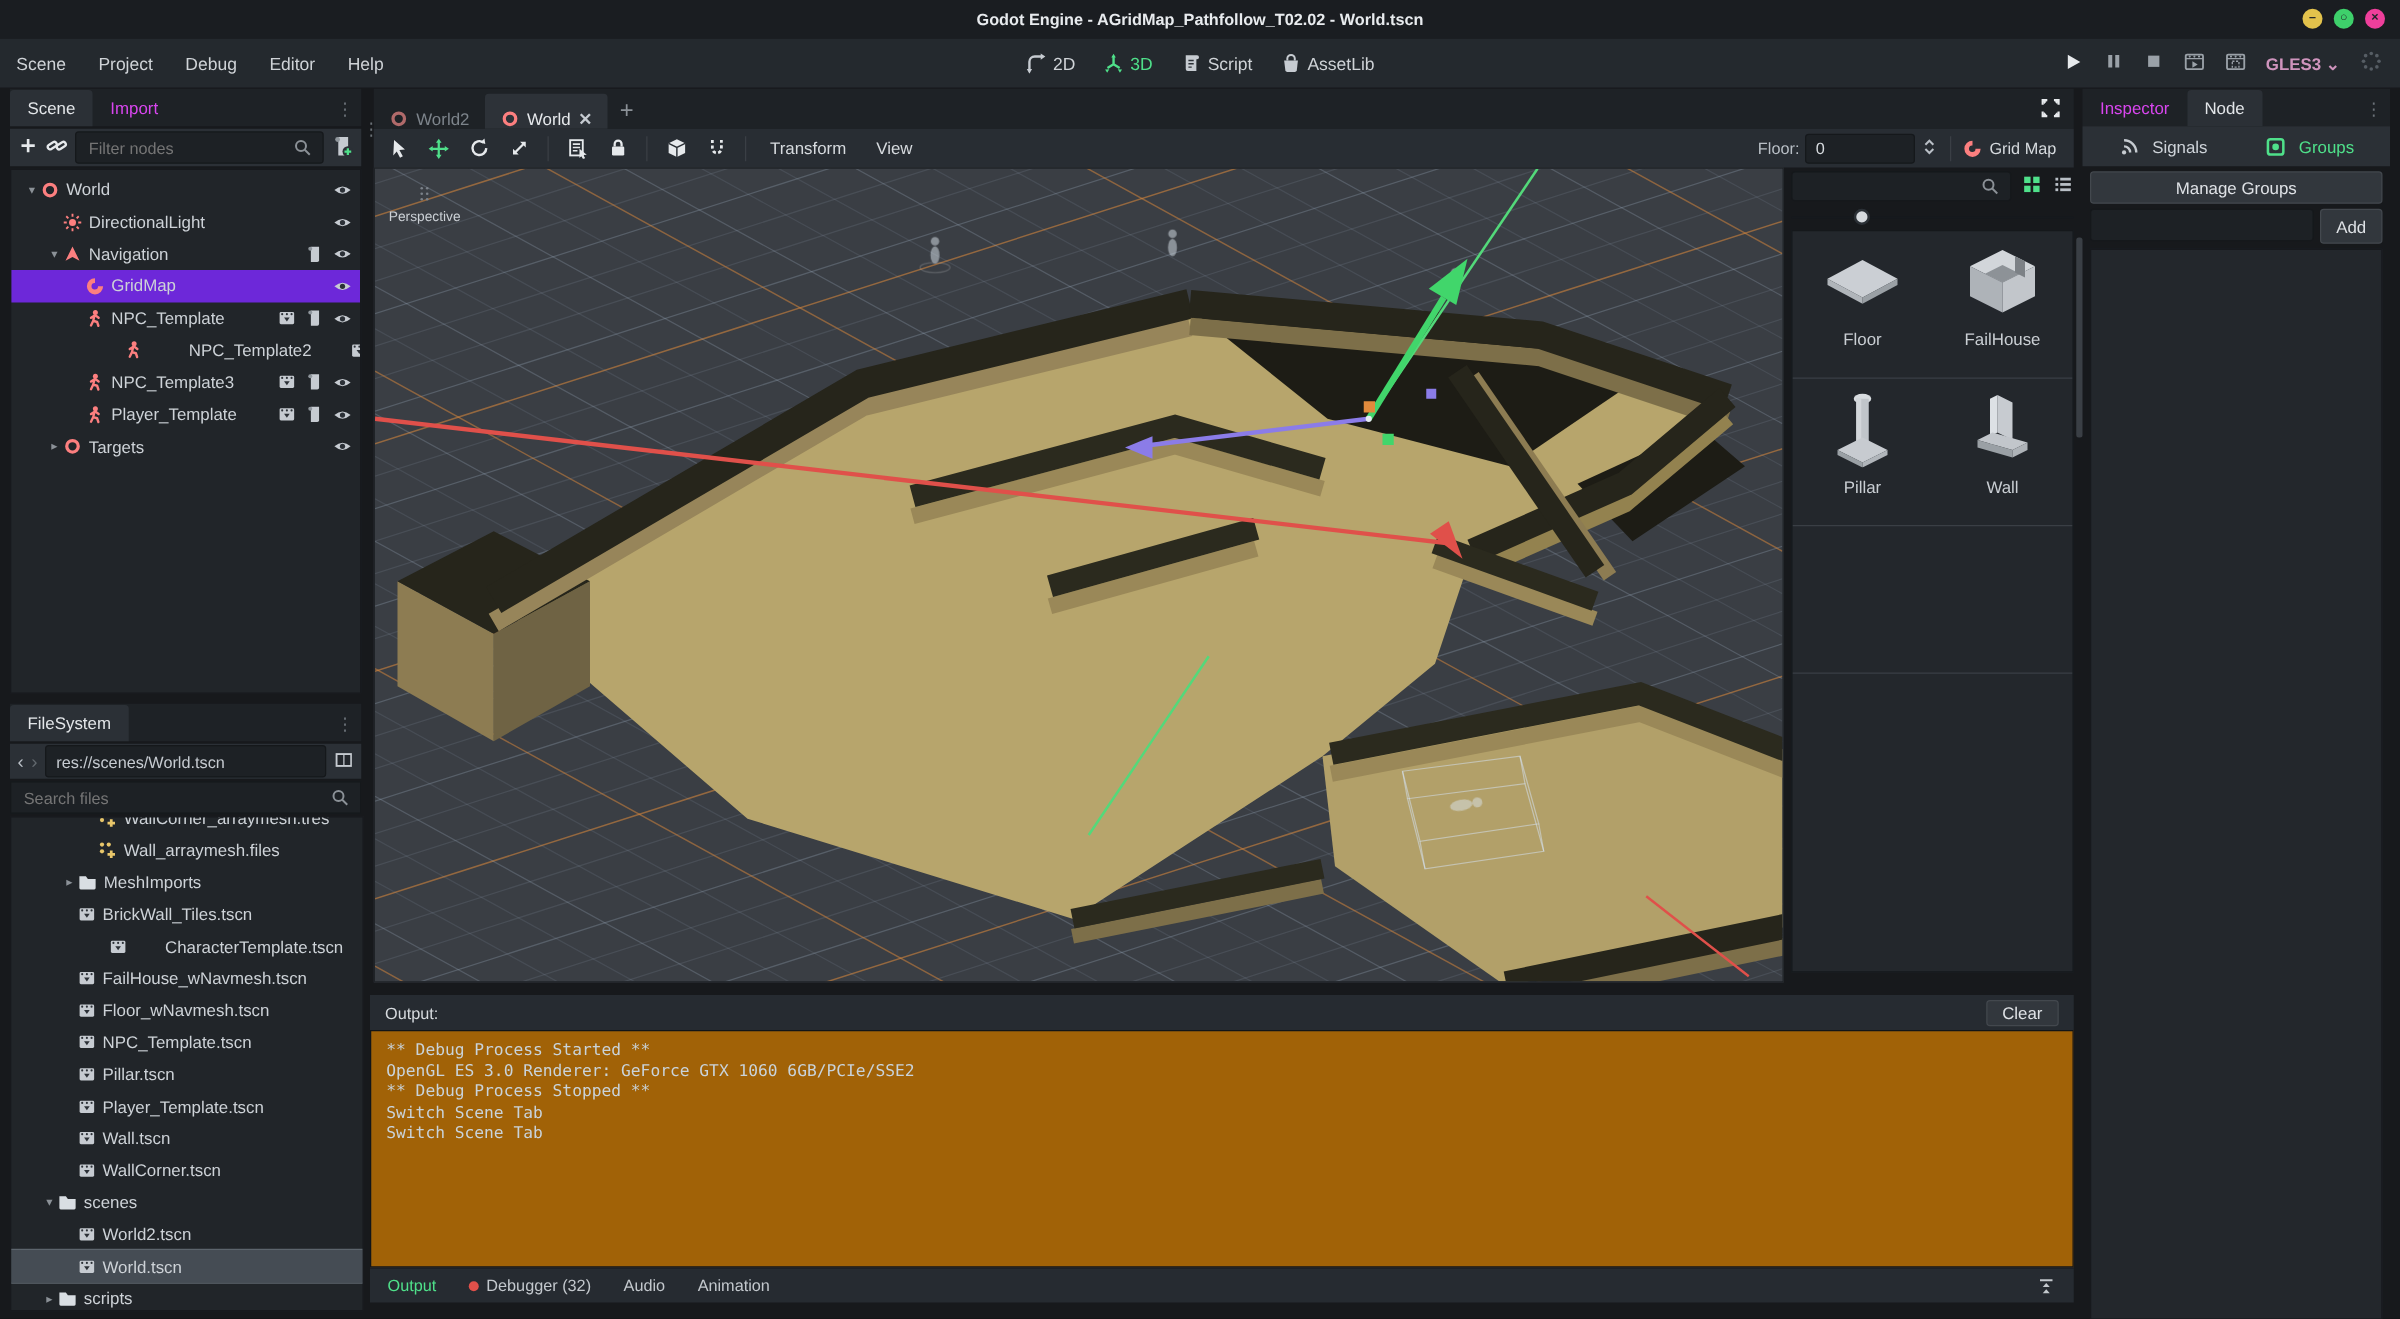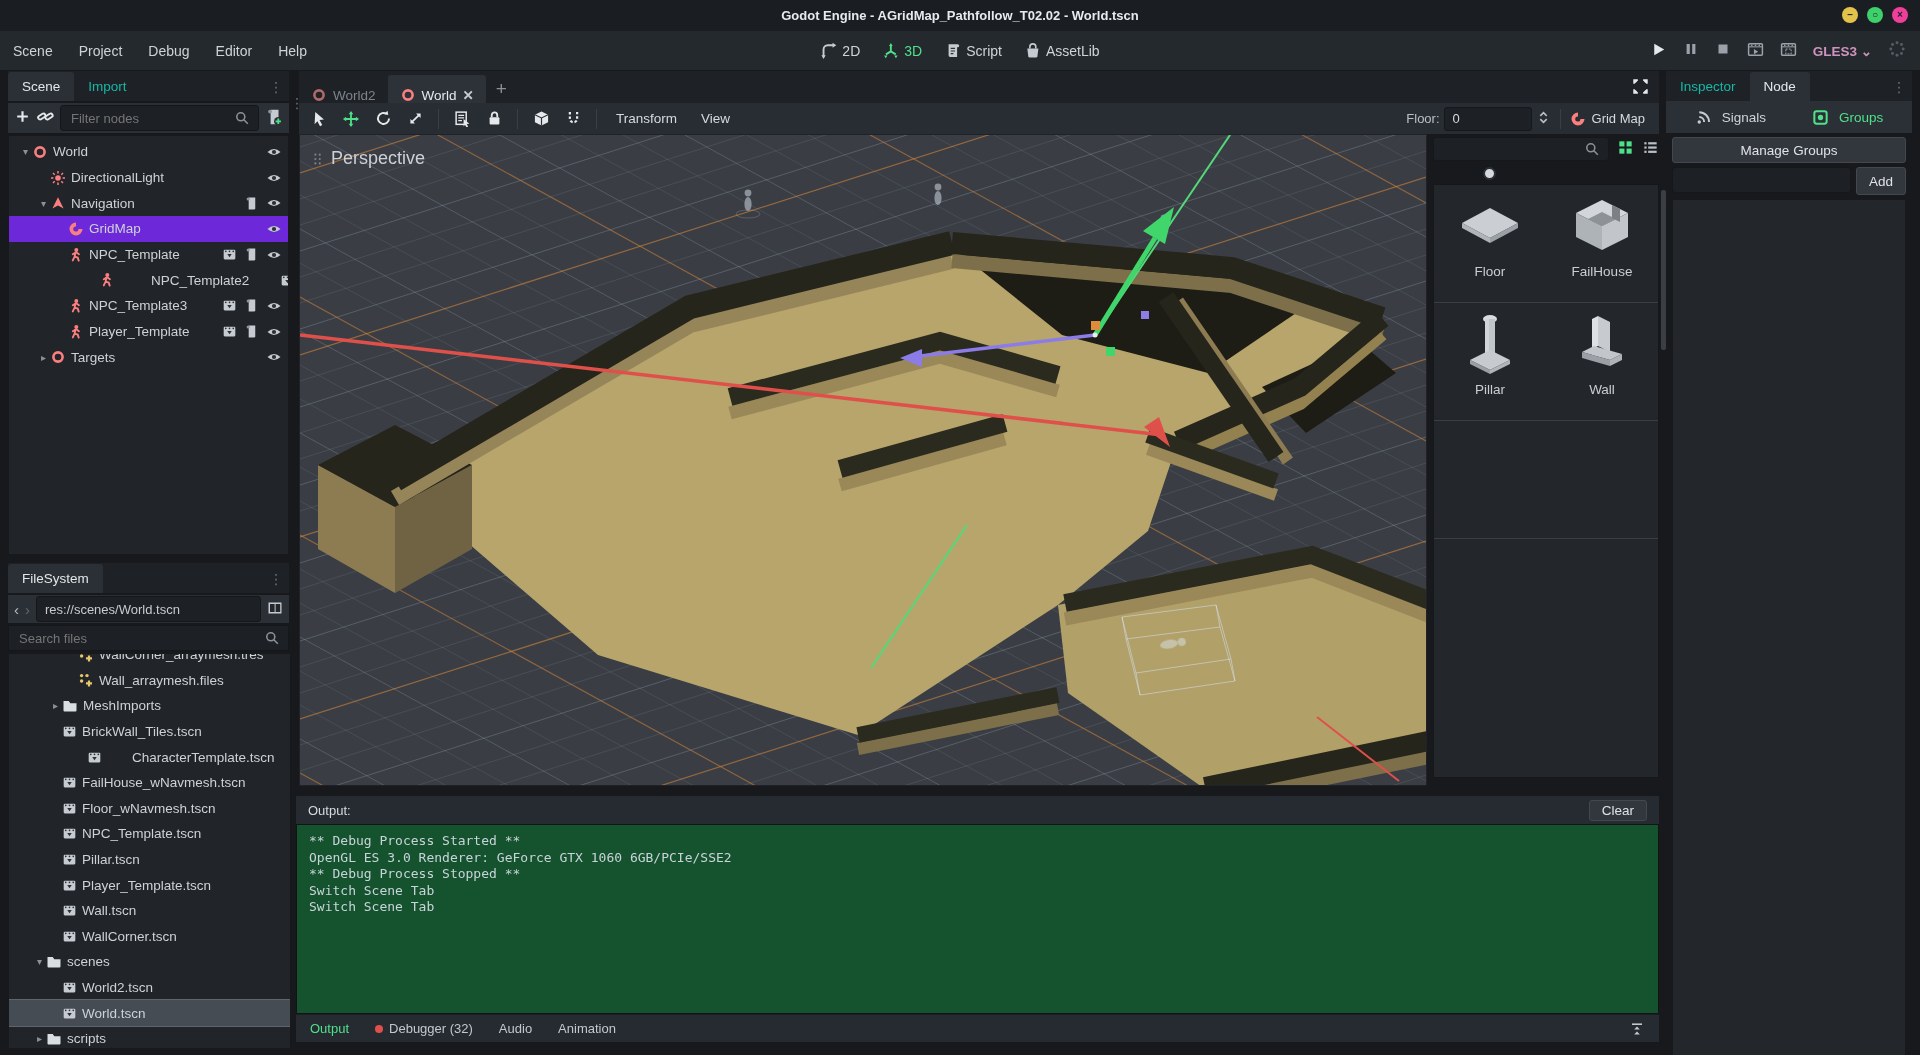--- a/index.html
+++ b/index.html
@@ -13,21 +13,21 @@
   .winbtns{position:absolute;right:12px;top:7px;display:flex;gap:9px;}
   .winbtn{width:16px;height:16px;border-radius:50%;display:flex;align-items:center;justify-content:center;
           font-size:10px;font-weight:bold;color:#20242a;line-height:1;}
   #menubar{left:0;top:31px;width:1920px;height:39px;background:#24292e;display:flex;align-items:center;}
   .menuitem{padding:0 13px;color:#cfd3d7;font-size:14px;}
   .mb-center{position:absolute;left:50%;top:0;height:39px;transform:translateX(-50%);display:flex;align-items:center;gap:22px;}
   .mb-center .item{display:flex;align-items:center;gap:5px;font-size:14px;color:#cfd3d7;}
   .mb-right{position:absolute;right:14px;top:0;height:39px;display:flex;align-items:center;gap:16px;text-align:center;}
   
   .panel-tab{display:inline-flex;align-items:center;height:29px;padding:0 14px;background:#2b3036;color:#e3e6e9;border-radius:3px 3px 0 0;font-size:13.5px;}
-  .panel-tab.dim{background:transparent;color:#14b8a6;}
+  .panel-tab.dim{background:transparent;color:#d946ef;}
   .dockrow{display:flex;align-items:center;gap:6px;}
   .input{background:#1d2125;border:1px solid #15181b;border-radius:3px;color:#9aa0a6;height:24px;display:flex;align-items:center;padding:0 8px;position:relative;flex:1;}
   .input input{background:transparent;border:none;outline:none;color:#c6cbd1;font-family:"Liberation Sans",sans-serif;font-size:13px;width:100%;}
   .treebox{background:#212529;border:1px solid #17191d;overflow:hidden;}
   .trow{display:flex;align-items:center;height:25.7px;padding-right:6px;white-space:nowrap;}
   .trow .lbl{margin-left:5px;color:#cdd2d7;font-size:13.5px;}
   .trow.sel{background:#6d28d9;}
   .frow{display:flex;align-items:center;height:25.6px;padding-right:6px;white-space:nowrap;}
   .frow .lbl{margin-left:5px;color:#cdd2d7;font-size:13.5px;}
   .frow.sel{background:#454c54;outline:1px solid #5d656d;}
@@ -36,31 +36,31 @@
   
   #scenetabs{background:#1e2226;display:flex;align-items:flex-end;}
   .stab{display:flex;align-items:flex-end;gap:6px;height:28px;padding:0 12px;color:#7d848b;font-size:13.5px;border-radius:3px 3px 0 0;}
   .stab.on{background:#2d3238;color:#e6e9ec;}
   #vtoolbar{background:#282d33;display:flex;align-items:center;gap:4px;padding:0 6px;}
   .tbtn{width:28px;height:26px;display:flex;align-items:center;justify-content:center;border-radius:3px;}
   .tsep{width:1px;height:20px;background:#3a3f45;margin:0 5px;}
   .tmenu{padding:0 10px;color:#d6dade;font-size:13.5px;}
   
   #viewport{background:#3a3e44;border:1px solid #1f2327;overflow:hidden;}
-  #persp{left:310px;top:147px;display:flex;align-items:center;gap:6px;color:#ccd1d6;font-size:18px;}
+  #persp{left:310px;top:147px;display:flex;align-items:center;gap:6px;color:#ccd1d6;font-size:11px;flex-direction:column;}
   
   #palette{background:#23272c;border:1px solid #15181b;}
   .pcell{width:50%;display:flex;flex-direction:column;align-items:center;padding-top:7px;box-sizing:border-box;}
   .pcell .plbl{margin-top:5px;color:#c9ced3;font-size:13.5px;}
   .prow{display:flex;height:117px;border-bottom:1px solid #3a3f45;}
   
   .rbtn{background:#32373d;border:1px solid #43484e;border-radius:3px;color:#dfe2e6;display:flex;align-items:center;justify-content:center;font-size:13.5px;}
   
   #outhead{background:#262b31;display:flex;align-items:center;padding:0 12px;}
-  #console{background:#14532d;border:1px solid #121518;overflow:hidden;}
+  #console{background:#a16207;border:1px solid #121518;overflow:hidden;}
   #console pre{margin:0;padding:8px 12px;font-family:"DejaVu Sans Mono","Liberation Mono",monospace;font-size:13px;line-height:16.5px;color:#c9d3da;}
   #outbar{background:#262b31;display:flex;align-items:center;gap:26px;padding:0 14px;border-top:1px solid #1b1f24;}
   .obtab{font-size:13px;color:#c3c8cd;display:flex;align-items:center;gap:6px;}
   .dot{width:8px;height:8px;border-radius:50%;background:#e0504a;display:inline-block;}
   .vdots{color:#6b7278;font-size:14px;letter-spacing:0;}
 </style>
 </head>
 <body>
 
 <div id="root">

